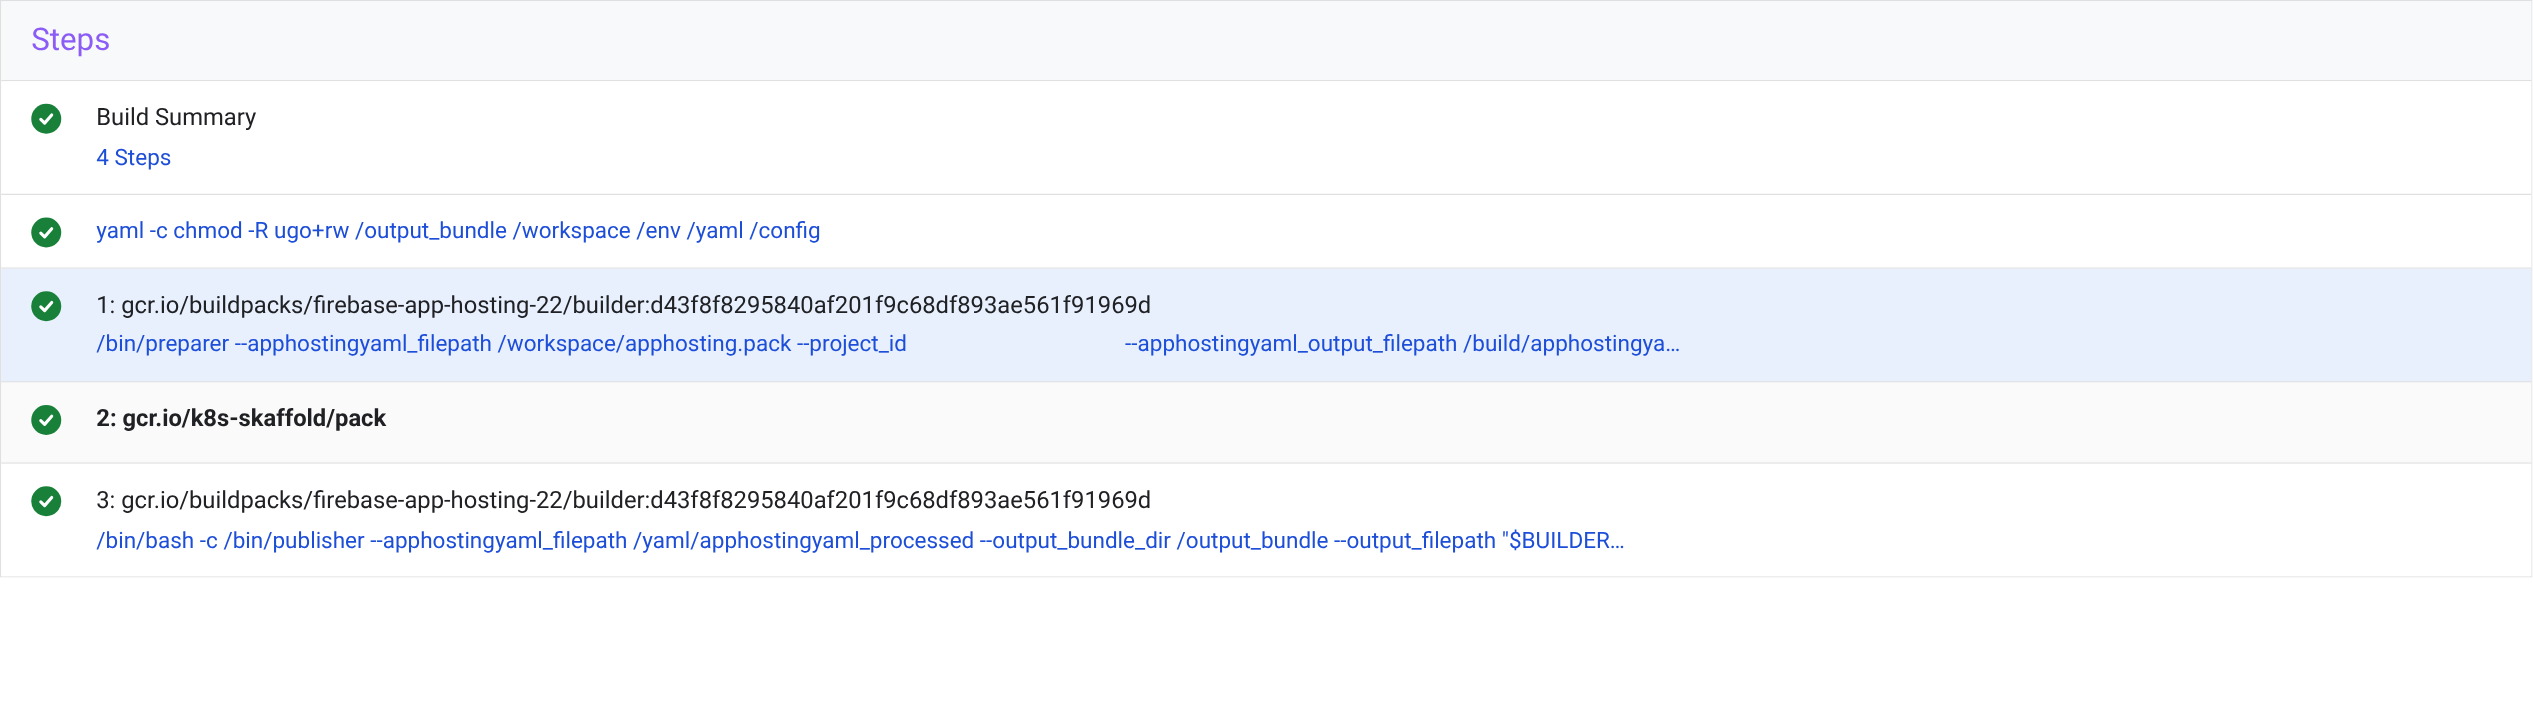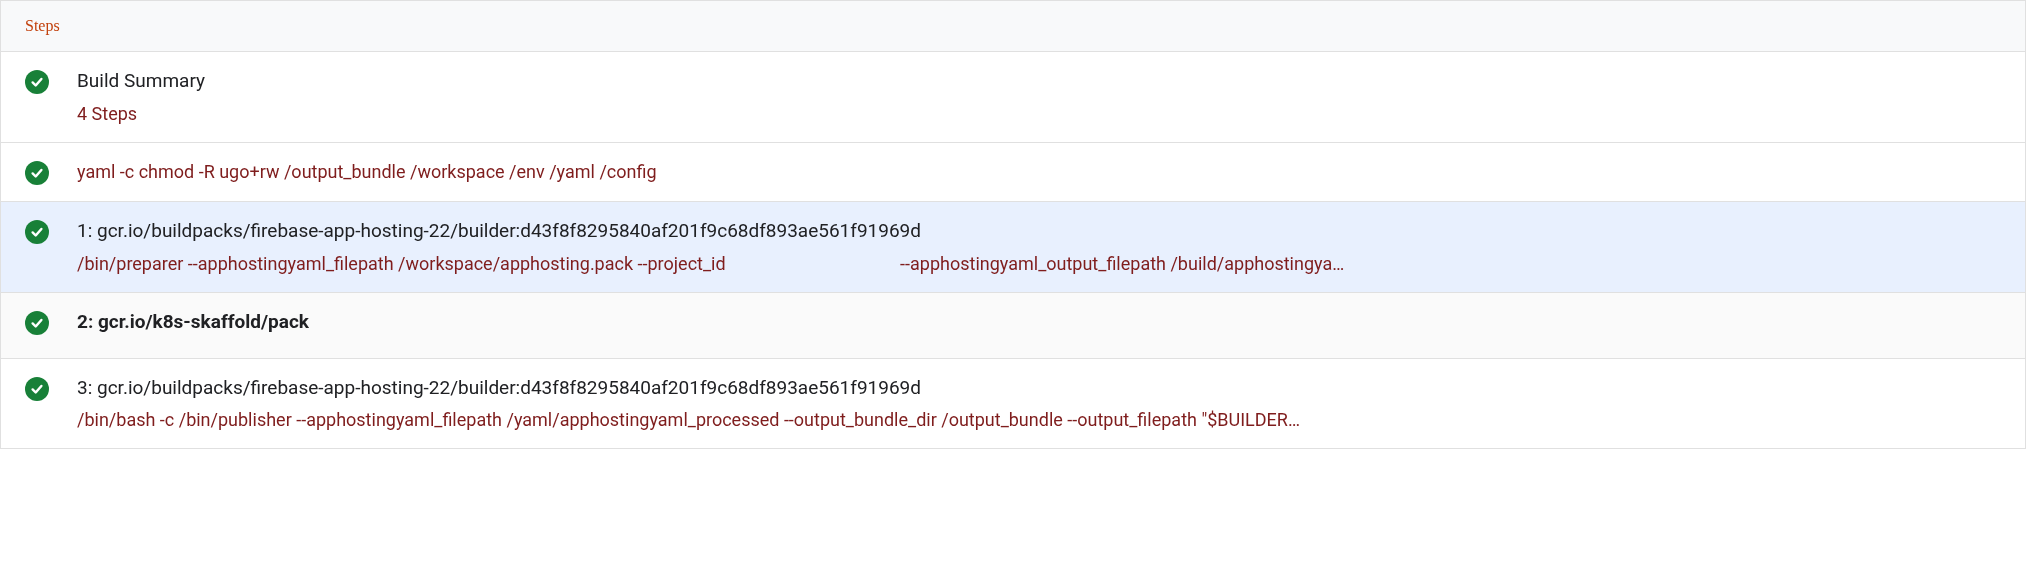--- a/index.html
+++ b/index.html
@@ -15,23 +15,22 @@
     line-height: 1.4;
   }
   .panel {
     border: 1px solid #e0e0e0;
     width: 2026px;
   }
   .header {
     background: #f8f9fa;
     border-bottom: 1px solid #e0e0e0;
     padding: 14px 24px;
-    font-size: 16px;
-    color: #c2410c;
-    font-family: Liberation Serif, serif;
+    font-size: 25px;
+    color: #8b5cf6;
   }
   .row {
     display: flex;
     align-items: flex-start;
     padding: 16px 24px;
     border-bottom: 1px solid #e0e0e0;
     background: #fff;
     justify-content: center;
   }
   .row:last-child {
@@ -72,21 +71,21 @@
   }
   .line1 {
     color: #202124;
     font-size: 19px;
     margin-bottom: 6px;
     white-space: nowrap;
     overflow: hidden;
     text-overflow: ellipsis;
   }
   .line2 {
-    color: #7f1d1d;
+    color: #1d4ed8;
     font-size: 18px;
     white-space: nowrap;
     overflow: hidden;
     text-overflow: ellipsis;
   }
   .seg {
     display: inline-block;
   }
   .seg.gap {
     margin-left: 170px;

